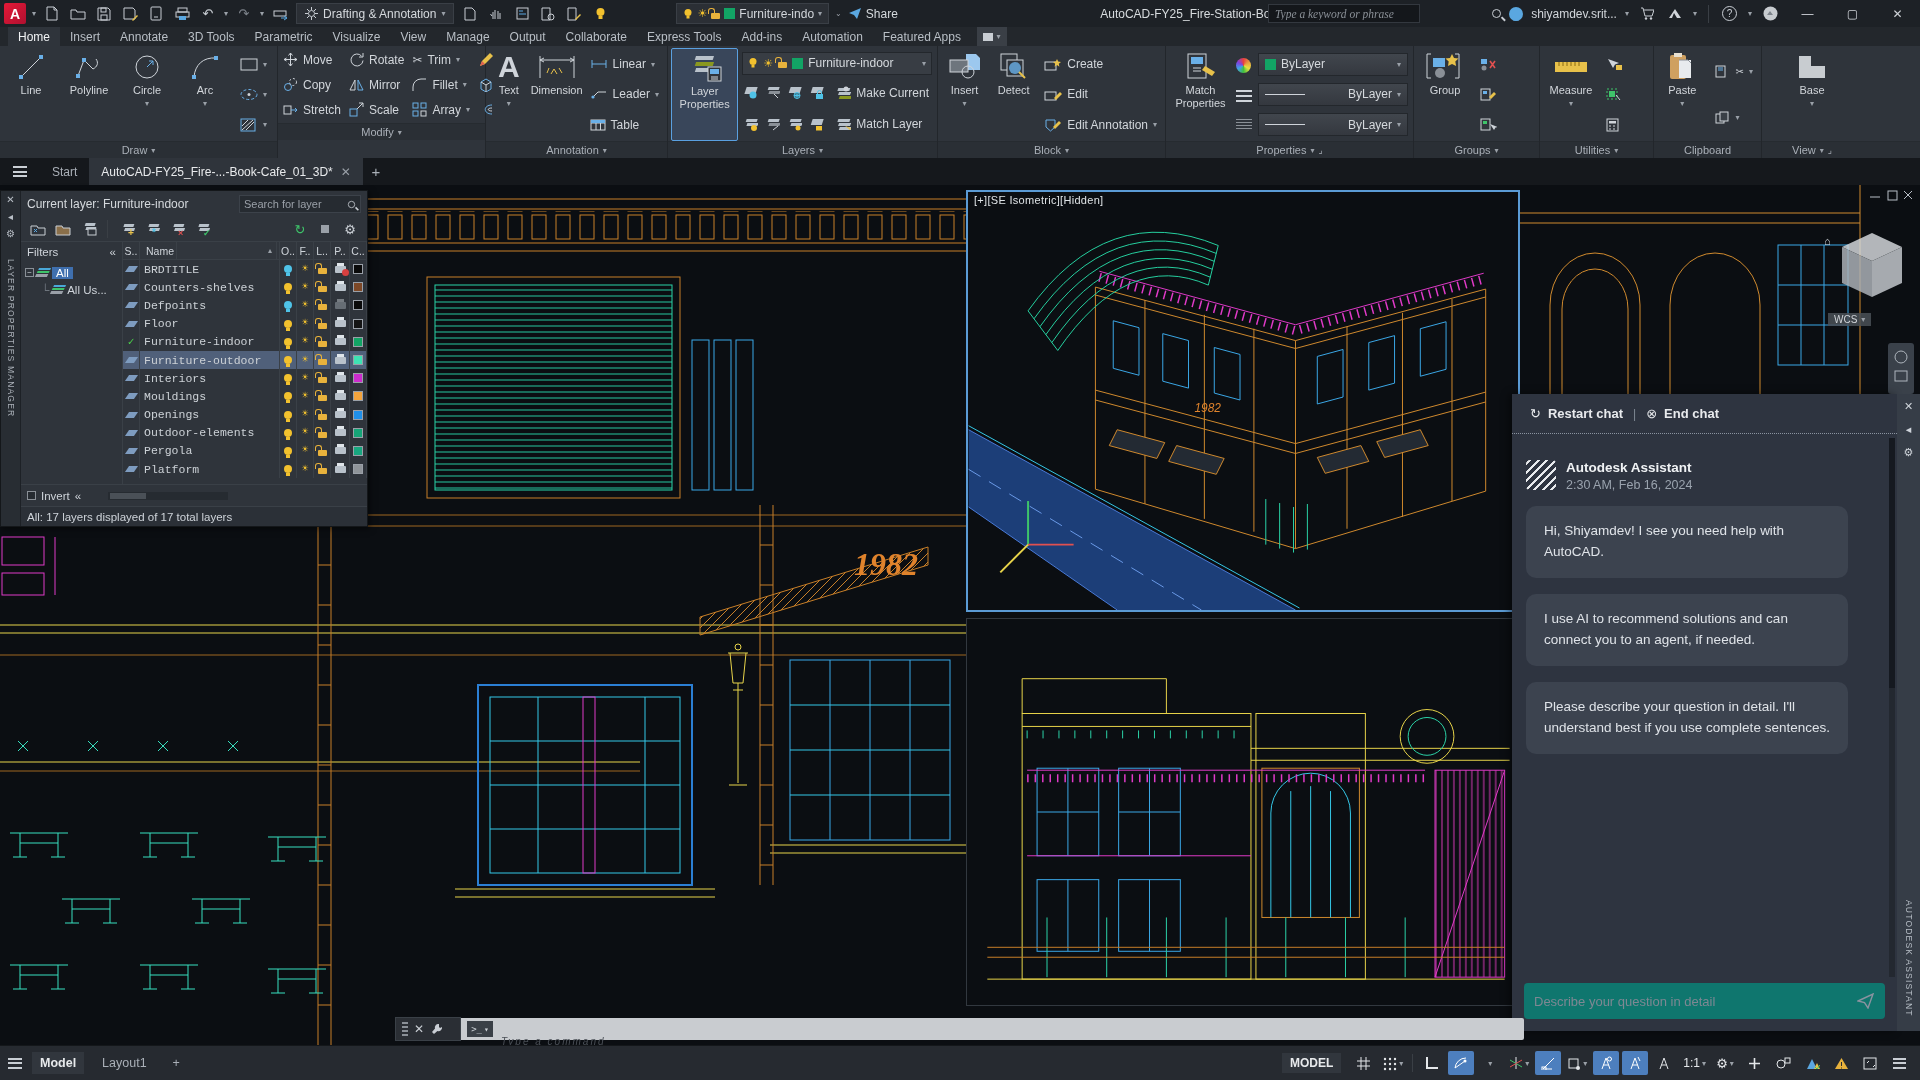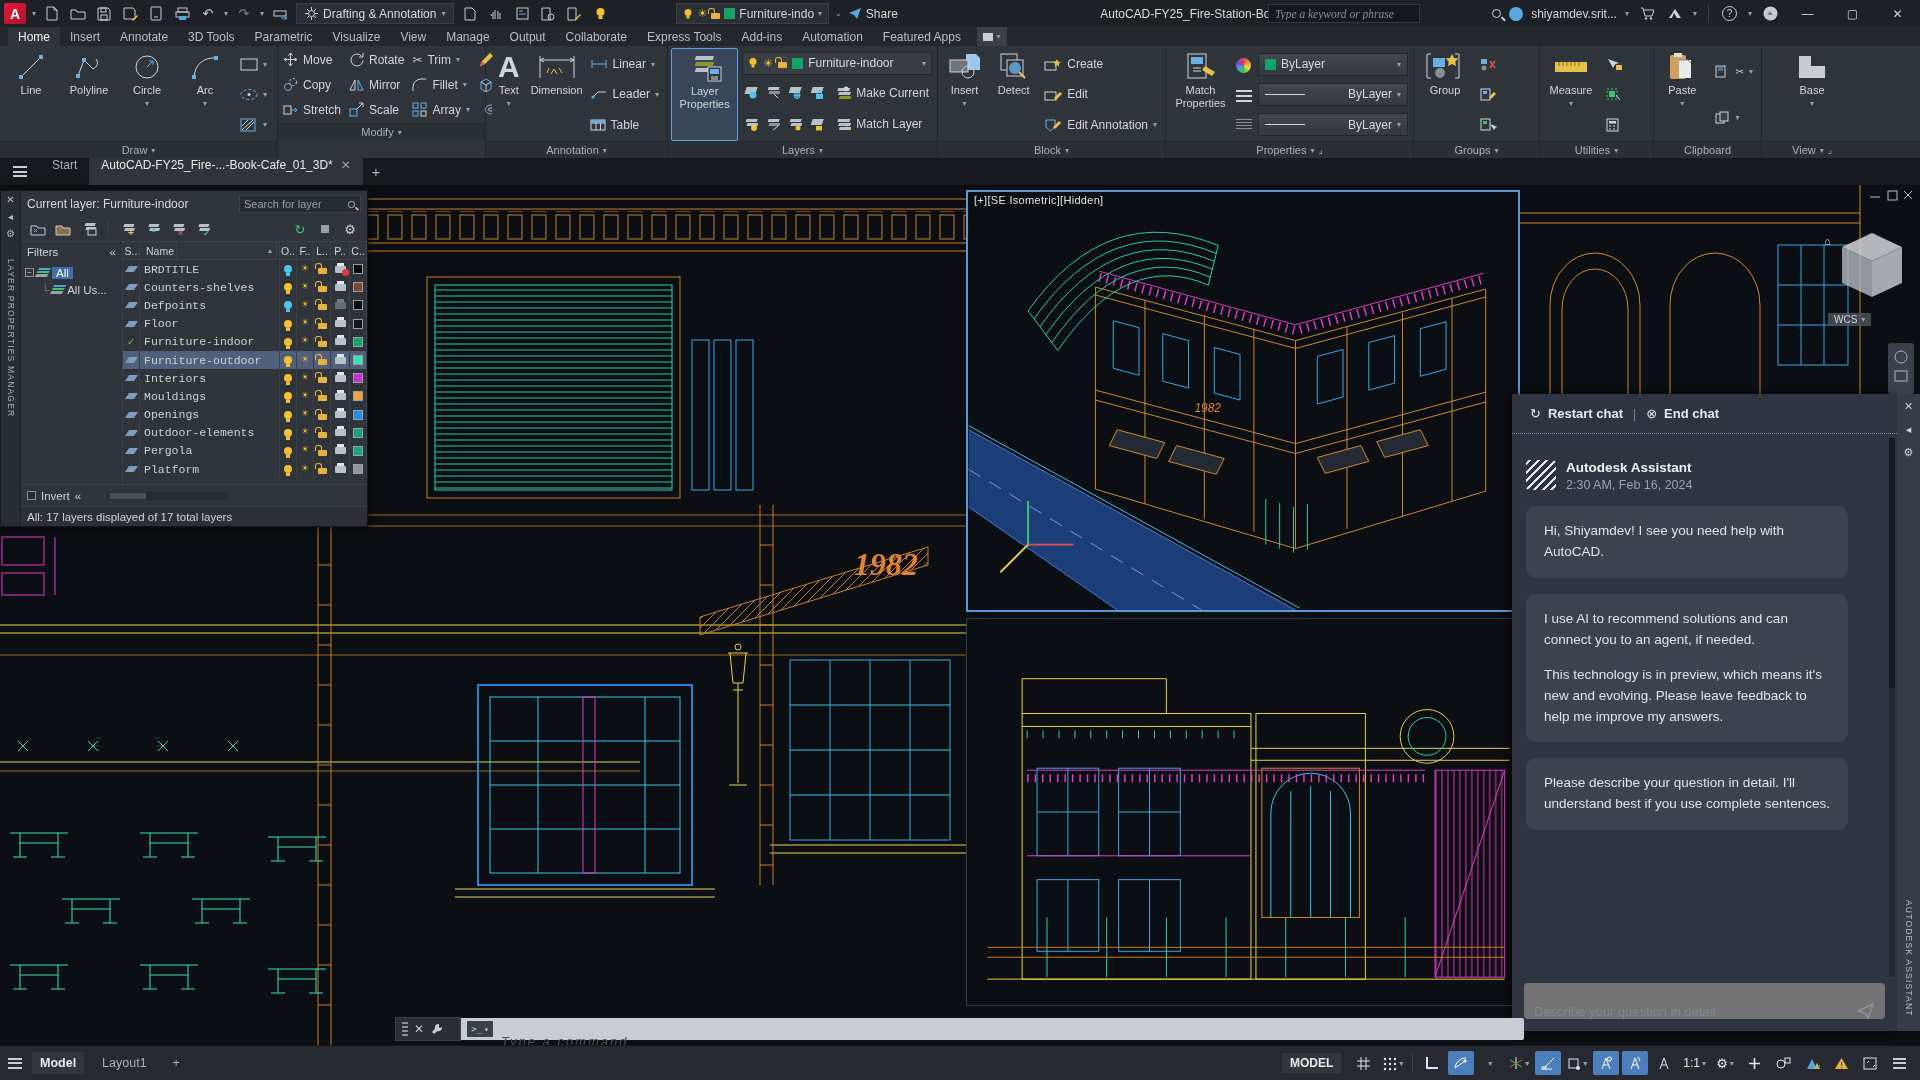--- a/index.html
+++ b/index.html
@@ -49,21 +49,21 @@
   .lrowtools { display:flex; align-items:center; gap:6px; height:26px; }
   .propdd { width:150px; height:23px; background:linear-gradient(#41464d,#34383f); border:1px solid #23272c; display:flex; align-items:center; gap:5px; padding:0 6px; color:#d5d9dd; }
   .cwheel { width:15px; height:15px; border-radius:50%; background:conic-gradient(#e84040,#e8a040,#e8e040,#40c040,#40a0e8,#8040e0,#e84040); }
   .lnstack { width:16px; height:12px; background:repeating-linear-gradient(#cfd4da 0 2px,transparent 2px 5px); }
   .lnhatch { width:16px; height:12px; background:repeating-linear-gradient(#8a9097 0 1px,transparent 1px 3px); }
   .flex1 { flex:1; }
 
   
   .filetabs { position:absolute; top:158px; left:0; width:1920px; height:27px; background:#15181c; display:flex; align-items:stretch; }
   .ft-menu { width:40px; display:flex; align-items:center; justify-content:center; }
-  .ftab { display:flex; gap:8px; padding:0 12px; color:#aab0b8; font-size:12px; }
+  .ftab { display:flex; align-items:center; gap:8px; padding:0 12px; color:#aab0b8; font-size:12px; }
   .ftab.active { background:#2f343b; color:#e8eaec; }
   .ft-plus { width:26px; display:flex; align-items:center; justify-content:center; color:#aab0b8; font-size:15px; }
   .burger { width:14px; height:11px; background:repeating-linear-gradient(#c9ced4 0 2px,transparent 2px 4.5px); }
 
   
   .workspace { position:absolute; top:185px; left:0; width:1920px; height:860px; background:#0b0e12; }
   .cvleft { position:absolute; left:0; top:0; }
   .vp1 { position:absolute; left:966px; top:5px; width:554px; height:422px; border:2px solid #5b9bd5; }
   .vp2 { position:absolute; left:966px; top:433px; width:554px; height:388px; border:1px solid #32383f; }
   .cvstrip { position:absolute; left:1520px; top:0; }
@@ -126,33 +126,33 @@
   .chat-div { color:#7e8893; }
   .chat-body { flex:1; padding:14px 18px 0 14px; overflow:hidden; position:relative; }
   .asst-row { display:flex; gap:10px; margin:12px 0 14px 0; }
   .asst-ava { width:30px; height:30px; border-radius:4px; background:repeating-linear-gradient(135deg,#2e3440 0 2px,#e8eaed 2px 4px,#2e3440 4px 6px); }
   .asst-name { color:#f0f2f4; font-size:13.5px; font-weight:bold; }
   .asst-time { color:#9aa3ae; font-size:12.5px; margin-top:3px; }
   .bubble { background:#3c434f; border-radius:10px; padding:15px 18px; color:#dfe3e8; font-size:13.5px; line-height:1.55; max-width:322px; margin-bottom:16px; }
   .bubble p + p { margin-top:14px; }
   .chat-scroll { position:absolute; right:2px; top:4px; width:6px; height:560px; background:#232830; }
   .chat-scroll::after { content:""; position:absolute; top:0; left:0; width:6px; height:250px; background:#151920; }
-  .chat-input { margin:6px 12px 12px 12px; height:36px; background:#737373; border-radius:4px; display:flex; align-items:flex-end; padding:0 10px; }
+  .chat-input { margin:6px 12px 12px 12px; height:36px; background:#0f766e; border-radius:4px; display:flex; align-items:center; padding:0 10px; }
   .chat-input input { flex:1; background:none; border:none; outline:none; color:#cfd4da; font-size:13px; font-family:"Liberation Sans",sans-serif; }
   .chat-input input::placeholder { color:#7e8893; }
   .chat-strip { position:absolute; left:1897px; top:209px; width:23px; height:637px; background:#363d47; display:flex; flex-direction:column; align-items:center; padding:6px 0; gap:10px; color:#cfd4da; font-size:11px; }
   .chat-vtext { writing-mode:vertical-rl; font-size:8.5px; letter-spacing:1.2px; color:#b8bfc7; margin-top:auto; margin-bottom:8px; }
 
   
   .cmdline { position:absolute; left:395px; top:832px; width:1129px; height:24px; display:flex; align-items:center; }
   .cmd-left { width:66px; height:24px; background:#2a2e34; border:1px solid #3a4047; display:flex; align-items:center; gap:6px; padding:0 6px; }
   .grip { width:6px; height:14px; background:repeating-linear-gradient(#8a9097 0 2px,transparent 2px 4px); }
   .cmd-main { flex:1; height:22px; background:#c9ccd0; display:flex; align-items:center; gap:8px; padding:0 6px; border-radius:0 2px 2px 0; }
   .cmd-box { width:26px; height:16px; background:#3a4047; color:#cfd4da; font-size:9px; display:flex; align-items:center; justify-content:center; gap:2px; font-family:"DejaVu Sans Mono",monospace; }
-  .cmd-main input { flex:1; background:none; border:none; outline:none; color:#3f444b; font-style:italic; font-size:13px; letter-spacing:2px; font-family:"Liberation Sans",sans-serif;margin-top:25px; }
+  .cmd-main input { flex:1; background:none; border:none; outline:none; color:#3f444b; font-style:italic; font-size:10px; letter-spacing:2px; font-family:"Liberation Sans",sans-serif;margin-top:25px; }
   .cmd-main input::placeholder { color:#4a4f56; }
 
   
   .statusbar { position:absolute; top:1045px; left:0; width:1920px; height:35px; background:#262a30; display:flex; align-items:center; padding:0 8px; gap:10px; border-top:1px solid #14171a; }
   .sb-tab { color:#e8eaec; font-weight:bold; font-size:12.5px; padding:4px 8px; background:#31363d; }
   .sb-tab.dim { background:none; font-weight:normal; color:#aab0b8; }
   .sb-right { margin-left:auto; display:flex; align-items:center; gap:3px; }
   .sbico { min-width:26px; height:24px; display:flex; align-items:center; justify-content:center; gap:2px; color:#e4e7ea; border-radius:2px; padding:0 3px; }
   .sbico.on { background:#4d7fbe; }
   .sb-badge { font-weight:bold; color:#e8eaec; font-size:12px; padding:3px 8px; background:#31363d; margin-right:6px; }
@@ -1484,21 +1484,20 @@
           <div>
             <div class="asst-name">Autodesk Assistant</div>
             <div class="asst-time">2:30 AM, Feb 16, 2024</div>
           </div>
         </div>
         <div class="bubble">
             <p>Hi, Shiyamdev! I see you need help with AutoCAD.</p>
           </div>
         <div class="bubble">
             <p>I use AI to recommend solutions and can connect you to an agent, if needed.</p>
-            <p>This technology is in preview, which means it's new and evolving. Please leave feedback to help me improve my answers.</p>
           </div>
         <div class="bubble">
             <p>Please describe your question in detail. I'll understand best if you use complete sentences.</p>
           </div>
         <div class="chat-scroll"></div>
       </div>
       <div class="chat-input">
         <input placeholder="Describe your question in detail" style="">
         <svg width="18" height="16">
             <path d="M1 8L16 1l-5 14-3.5-5.5z" fill="none" stroke="#8a93a0" stroke-width="1.4"></path>

